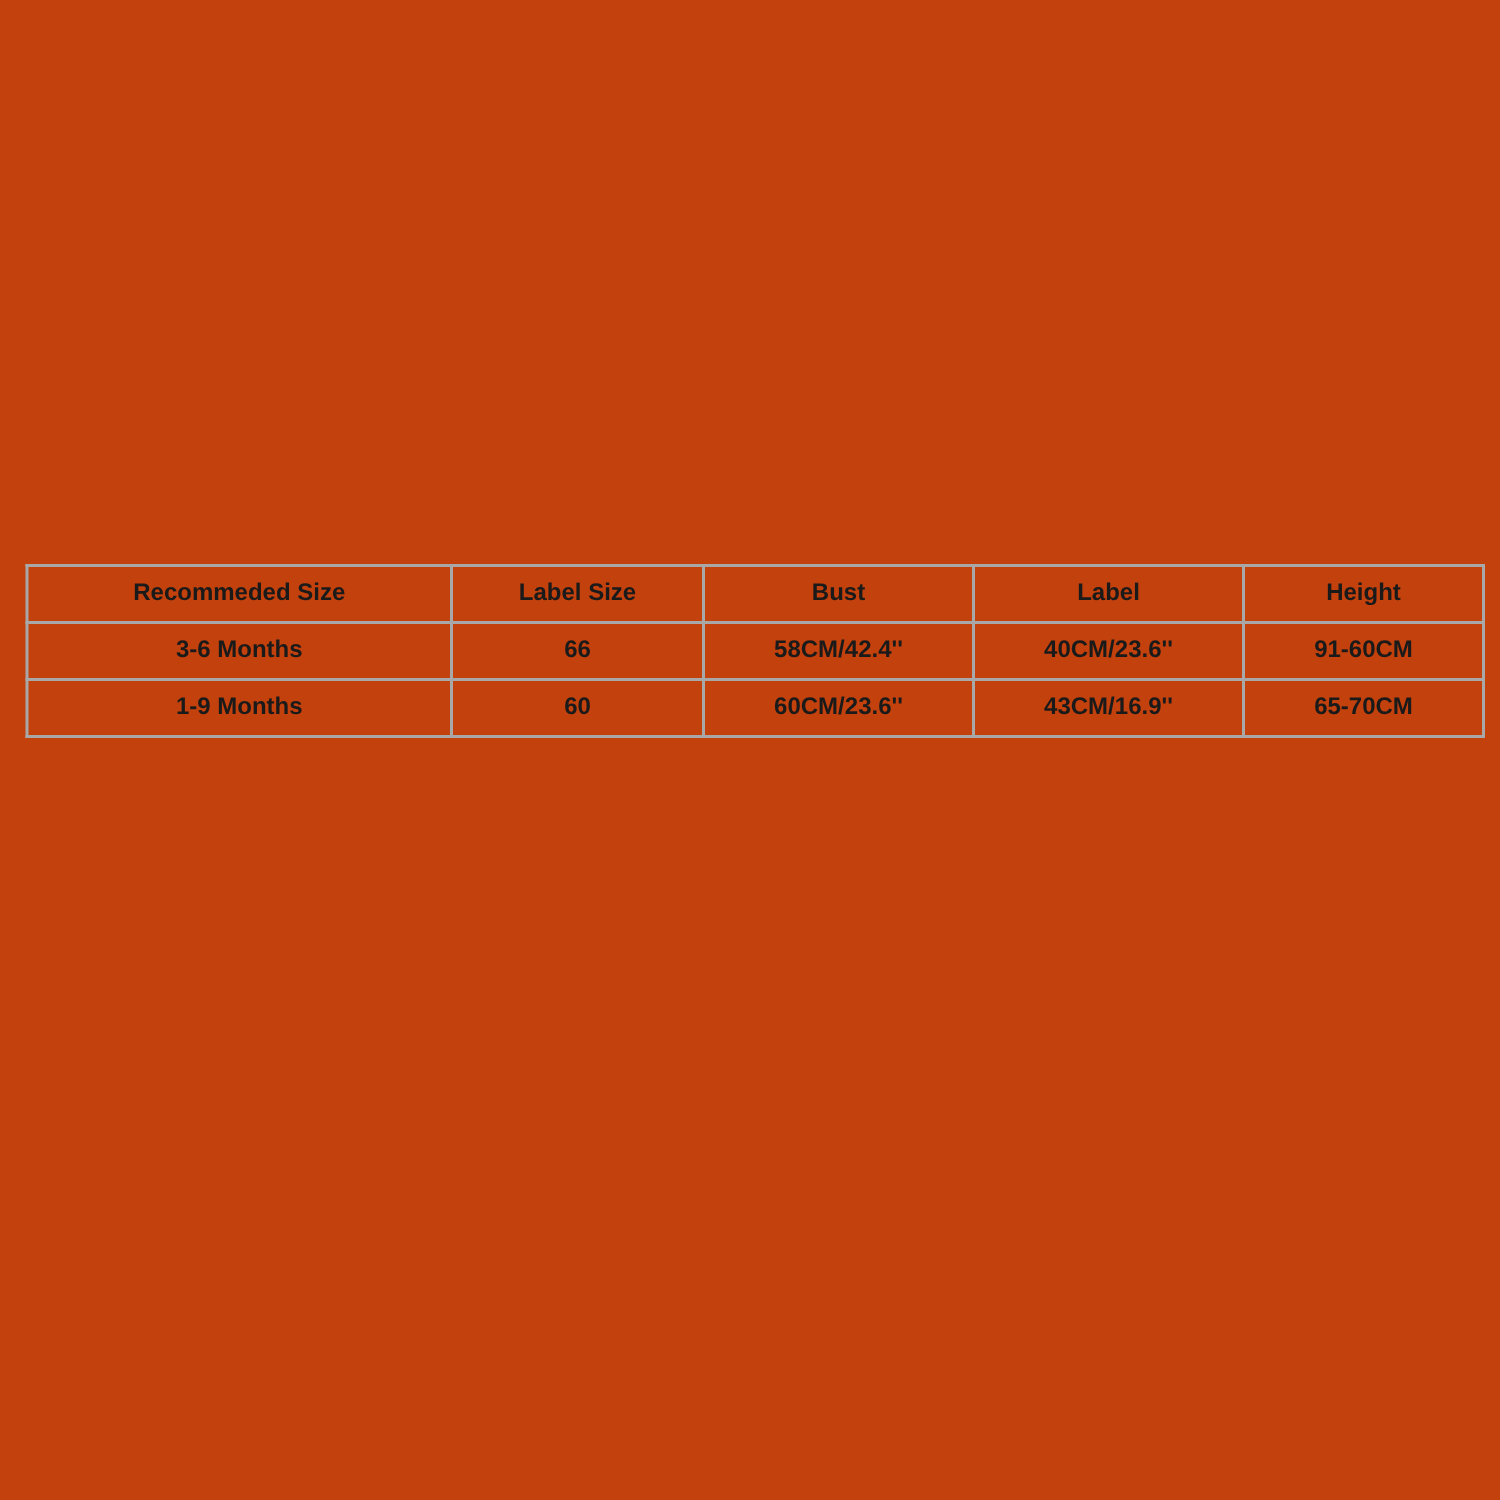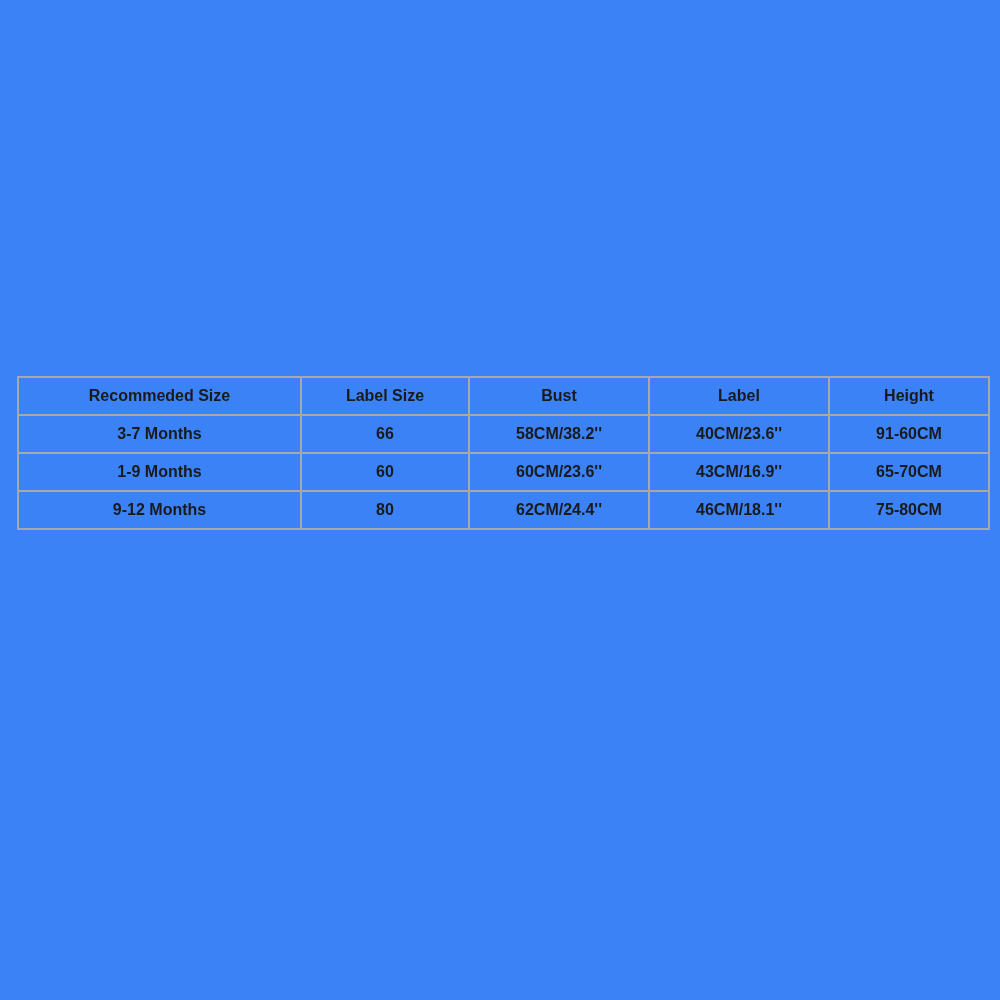--- a/index.html
+++ b/index.html
@@ -7,21 +7,21 @@
       padding: 0;
       width: 1000px;
       height: 1000px;
       background: #ffffff;
       overflow: hidden;
     }
     .page {
       position: relative;
       width: 1000px;
       height: 1000px;
-      background: #3b82f6;
+      background: #c2410c;
     }
     table.size-chart {
       position: absolute;
       left: 17px;
       top: 376px;
       width: 971px;
       border-collapse: collapse;
       table-layout: fixed;
       font-family: "Liberation Sans", sans-serif;
       font-weight: bold;
@@ -59,35 +59,28 @@
       <tr>
         <th>Recommeded Size</th>
         <th>Label Size</th>
         <th>Bust</th>
         <th>Label</th>
         <th>Height</th>
       </tr>
     </thead>
     <tbody>
       <tr>
-        <td>3-7 Months</td>
+        <td>3-6 Months</td>
         <td>66</td>
-        <td>58CM/38.2''</td>
+        <td>58CM/42.4''</td>
         <td>40CM/23.6''</td>
         <td>91-60CM</td>
       </tr>
       <tr>
         <td>1-9 Months</td>
         <td>60</td>
         <td>60CM/23.6''</td>
         <td>43CM/16.9''</td>
         <td>65-70CM</td>
       </tr>
-      <tr>
-        <td>9-12 Months</td>
-        <td>80</td>
-        <td>62CM/24.4''</td>
-        <td>46CM/18.1''</td>
-        <td>75-80CM</td>
-      </tr>
     </tbody>
   </table>
 </div>
 
 </body></html>

